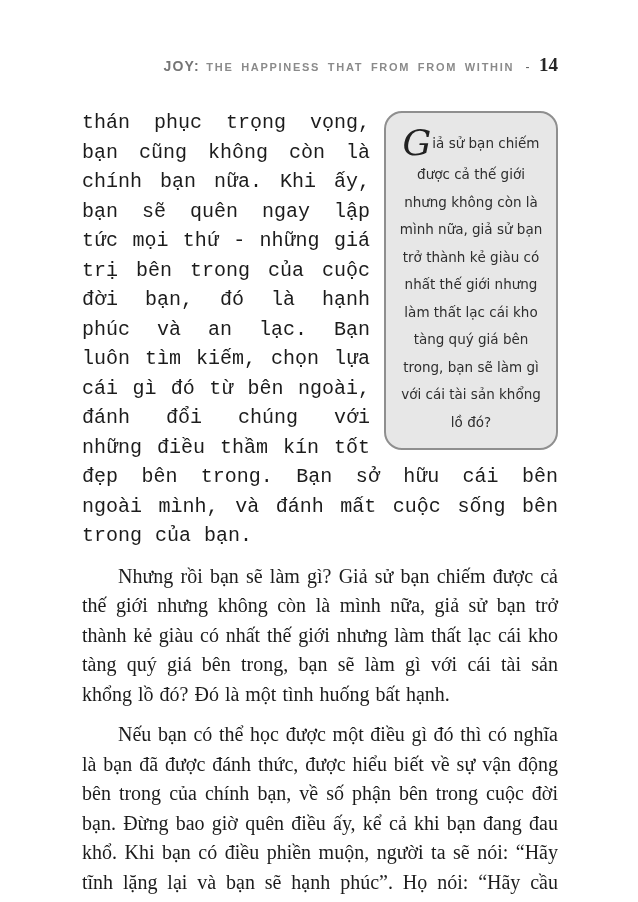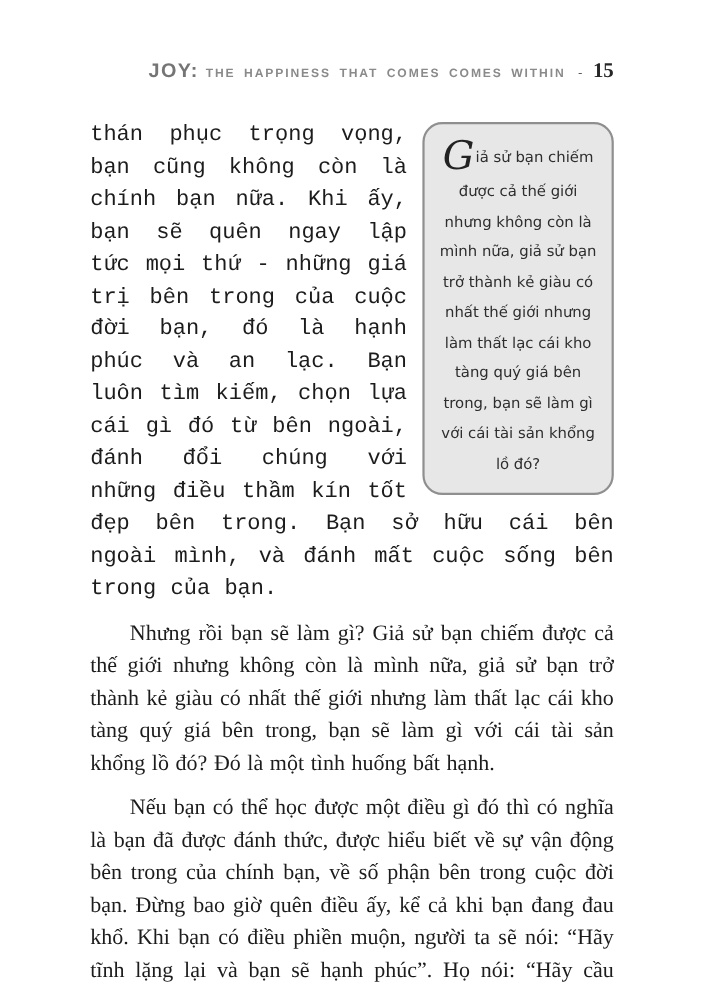--- a/index.html
+++ b/index.html
@@ -19,21 +19,21 @@
   .running-header {
     position: absolute;
     top: 54px;
     left: 82px;
     width: 476px;
     text-align: right;
     white-space: nowrap;
     font-family: "Liberation Sans", sans-serif;
   }
   .book-title {
-    font-size: 18px;
+    font-size: 14px;
     font-weight: 700;
     letter-spacing: 1.2px;
     color: #757575;
   }
   .book-subtitle {
     font-size: 11px;
     font-weight: 600;
     letter-spacing: 1.7px;
     word-spacing: 3px;
     color: #8a8a8a;
@@ -96,23 +96,23 @@
     color: #222222;
   }
 </style>
 </head>
 <body>
 
 <div class="page">
 
   <header class="running-header">
     <span class="book-title">JOY:</span>
-    <span class="book-subtitle">THE HAPPINESS THAT COMES COMES WITHIN</span>
+    <span class="book-subtitle">THE HAPPINESS THAT FROM FROM WITHIN</span>
     <span class="header-sep">-</span>
-    <span class="page-number">15</span>
+    <span class="page-number">14</span>
   </header>
 
   <main class="content">
 
     <aside class="callout"><span class="initial">G</span><span>iả sử bạn chiếm được cả thế giới nhưng không còn là mình nữa, giả sử bạn trở thành kẻ giàu có nhất thế giới nhưng làm thất lạc cái kho tàng quý giá bên trong, bạn sẽ làm gì với cái tài sản khổng lồ đó?</span></aside>
 
     <p class="no-indent">thán phục trọng vọng, bạn cũng không còn là chính bạn nữa. Khi ấy, bạn sẽ quên ngay lập tức mọi thứ - những giá trị bên trong của cuộc đời bạn, đó là hạnh phúc và an lạc. Bạn luôn tìm kiếm, chọn lựa cái gì đó từ bên ngoài, đánh đổi chúng với những điều thầm kín tốt đẹp bên trong. Bạn sở hữu cái bên ngoài mình, và đánh mất cuộc sống bên trong của bạn.</p>
     <p>Nhưng rồi bạn sẽ làm gì? Giả sử bạn chiếm được cả thế giới nhưng không còn là mình nữa, giả sử bạn trở thành kẻ giàu có nhất thế giới nhưng làm thất lạc cái kho tàng quý giá bên trong, bạn sẽ làm gì với cái tài sản khổng lồ đó? Đó là một tình huống bất hạnh.</p>
     <p class="continued">Nếu bạn có thể học được một điều gì đó thì có nghĩa là bạn đã được đánh thức, được hiểu biết về sự vận động bên trong của chính bạn, về số phận bên trong cuộc đời bạn. Đừng bao giờ quên điều ấy, kể cả khi bạn đang đau khổ. Khi bạn có điều phiền muộn, người ta sẽ nói: “Hãy tĩnh lặng lại và bạn sẽ hạnh phúc”. Họ nói: “Hãy cầu nguyện và bạn sẽ hạnh phúc: Hãy đi nhà thờ, hãy trở thành tín đồ Thiên Chúa giáo hay Hindu giáo và bạn sẽ hạnh phúc”. Điều đó thật vô lý. Trước tiên là hạnh phúc, sau mới là</p>
 

